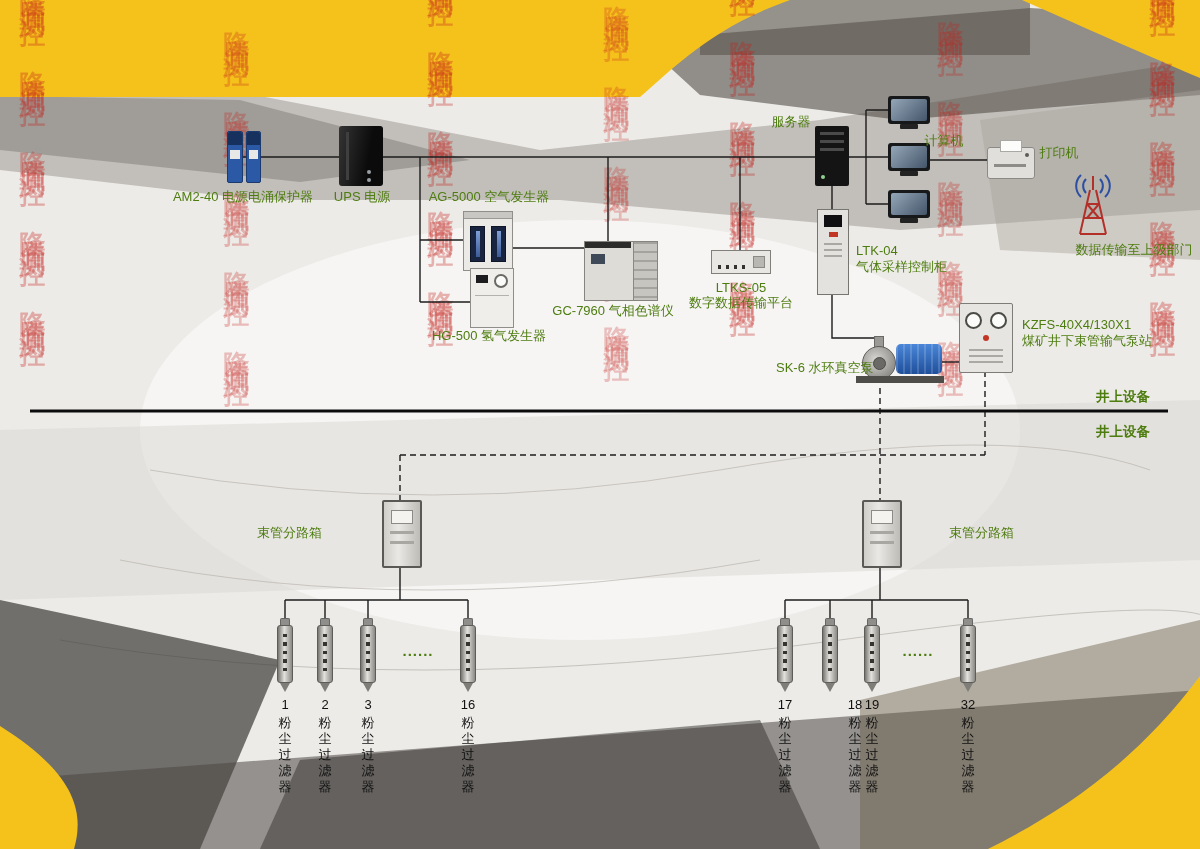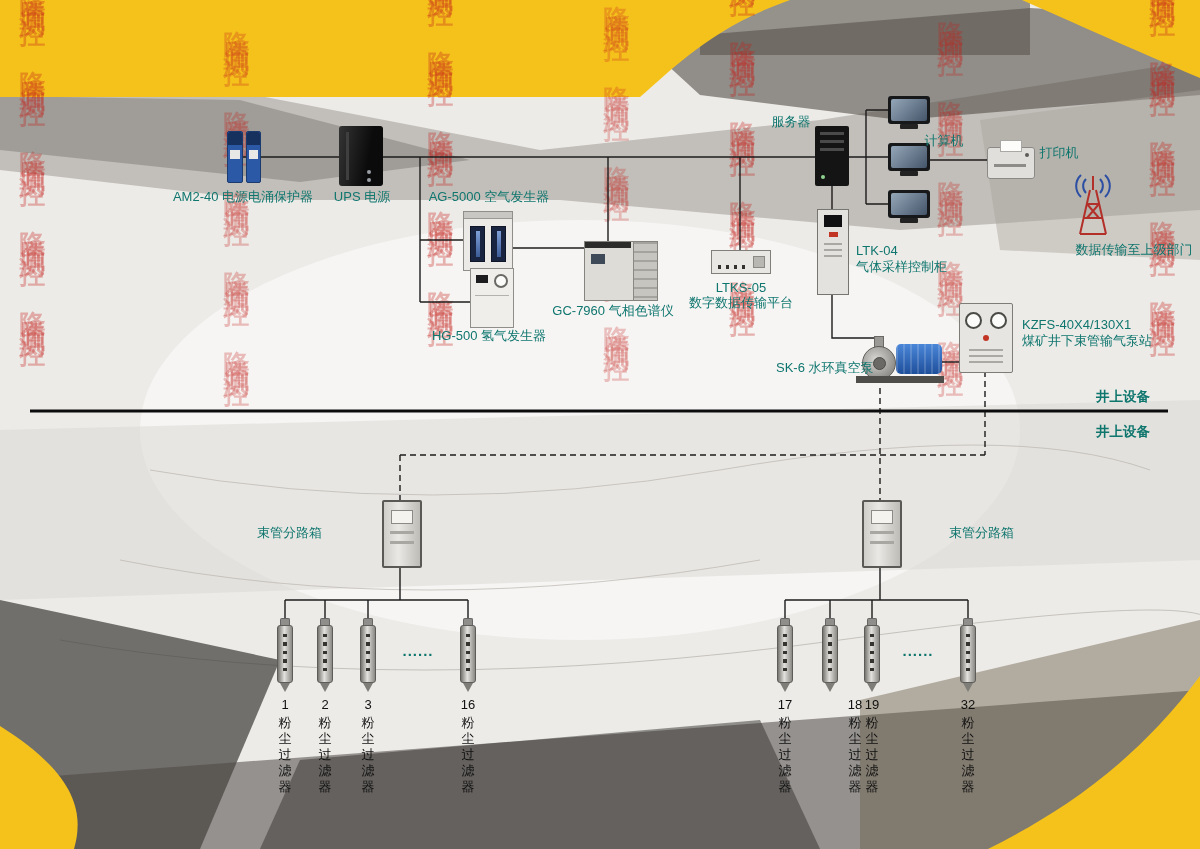--- a/index.html
+++ b/index.html
@@ -5,21 +5,21 @@
   html,body{margin:0;padding:0;background:#dcdad6;}
   #page{position:relative;width:1200px;height:849px;overflow:hidden;margin:0 auto;
         background:#edebe8;font-family:"Liberation Sans",sans-serif;color:#111;}
   .bg{position:absolute;left:0;top:0;z-index:0;pointer-events:none;}
   .brand{position:absolute;left:0;top:0;z-index:1;pointer-events:none;}
   .wm{position:absolute;writing-mode:vertical-rl;text-orientation:upright;white-space:pre;
       font-size:26px;font-weight:bold;color:rgba(196,32,26,.32);letter-spacing:10px;
       z-index:2;pointer-events:none;}
   .lines{position:absolute;left:0;top:0;z-index:3;pointer-events:none;}
   .dev{position:absolute;z-index:4;}
-  .label{position:absolute;z-index:6;font-size:13px;line-height:1.25;white-space:nowrap;color:#0f766e;}
+  .label{position:absolute;z-index:6;font-size:13px;line-height:1.25;white-space:nowrap;color:#4d7c0f;}
   .label.c{transform:translateX(-50%);}
   .label.b{font-weight:bold;font-size:13.5px;}
   .title{position:absolute;left:46px;top:20px;z-index:7;font-size:31px;font-weight:bold;
          color:#d02a1c;letter-spacing:1px;text-shadow:0 1px 1px rgba(120,60,0,.25);}
   .subtitle{position:absolute;left:48px;top:64px;z-index:7;font-size:15px;color:rgba(255,252,240,.92);}
 
   
   .surge{left:227px;top:131px;width:34px;height:50px;display:flex;gap:3px;}
   .surge-mod{width:15px;height:50px;background:#2b59a6;border:1px solid #1b3a6e;border-radius:2px;}
   .surge-mod .top{height:13px;background:#17315e;border-radius:2px 2px 0 0;}

